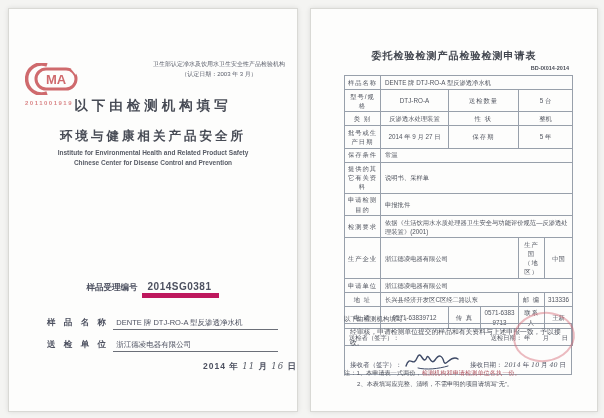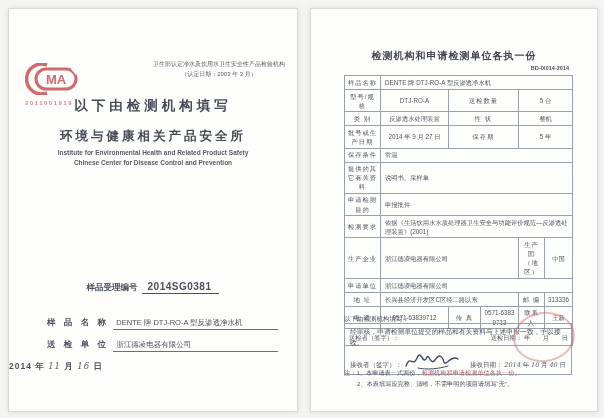--- a/index.html
+++ b/index.html
@@ -20,25 +20,25 @@
   .cma-box{position:absolute;left:16px;top:54px;width:70px;}
   .cma-num{font-size:6px;color:rgba(206,93,96,.75);letter-spacing:1.5px;margin-top:1px;font-weight:bold;}
   .accred{position:absolute;right:12px;top:50px;text-align:center;font-size:6px;line-height:1.7;color:#5a5e6a;}
   .org{position:absolute;left:0;top:88px;width:100%;text-align:center;}
   .org-cn1{font-size:13.5px;font-weight:bold;letter-spacing:4px;color:#474b55;}
   .org-cn2{font-size:12.5px;font-weight:bold;letter-spacing:3px;color:#474b55;margin-top:13px;}
   .org-en{font-size:6.5px;font-weight:bold;color:#585c66;margin-top:3px;line-height:1.5;}
   .report-title{position:absolute;left:0;top:176px;width:100%;text-align:center;
     font-size:27px;font-weight:bold;letter-spacing:9px;color:#4a4e58;}
   .sample-no{position:absolute;left:0;top:272px;width:100%;text-align:center;font-size:8.5px;font-weight:bold;}
-  .sample-no .val{font-size:10px;border-bottom:1px solid #be185d;padding:0 8px 1px 6px;margin-left:4px;letter-spacing:.5px;}
+  .sample-no .val{font-size:10px;border-bottom:5px solid #be185d;padding:0 8px 1px 6px;margin-left:4px;letter-spacing:.5px;}
   .fline{position:absolute;left:38px;font-size:8px;white-space:nowrap;}
   .fline .lab{font-weight:bold;letter-spacing:3px;font-size:8.5px;text-align:right;}
   .fline .val{display:inline-block;border-bottom:1px solid #6b6f78;min-width:160px;padding:0 2px 1px 3px;margin-left:2px;font-size:7.5px;}
-  .ldate{position:absolute;left:0;top:352px;width:100%;text-align:left;font-size:8.5px;font-weight:bold;letter-spacing:1px;}
+  .ldate{position:absolute;left:0;top:352px;width:100%;text-align:right;font-size:8.5px;font-weight:bold;letter-spacing:1px;}
   .hand{font-family:"DejaVu Serif","Liberation Serif",serif;font-style:italic;font-weight:normal;color:#565b66;}
 
   
   .form-title{position:absolute;left:0;top:40px;width:100%;text-align:center;
     font-size:10px;font-weight:bold;letter-spacing:1px;color:#42464f;}
   .form-code{position:absolute;right:28px;top:56px;font-size:5.5px;font-weight:bold;color:#4a4e58;}
   table.app{position:absolute;left:33px;top:66px;width:228px;border-collapse:collapse;table-layout:fixed;}
   table.app td{border:1px solid #98a0ab;font-size:6.3px;line-height:1.45;padding:1.5px 2px;
     color:#51555f;vertical-align:middle;text-align:center;word-break:break-all;}
   table.app td.lab{letter-spacing:1px;}
@@ -106,21 +106,21 @@
     <span>2014 年</span>
     <span class="hand">11</span>
     <span>月</span>
     <span class="hand">16</span>
     <span>日</span>
   </div>
 </div>
 
 <div class="page" id="right-page">
 
-  <div class="form-title">检测机构和申请检测单位各执一份</div>
+  <div class="form-title">委托检验检测产品检验检测申请表</div>
   <div class="form-code">BD-IX014-2014</div>
 
   <table class="app">
     <colgroup>
       <col style="width:36px">
         <col style="width:68px">
         <col style="width:32px">
       <col style="width:38px">
         <col style="width:26px">
         <col style="width:28px">

